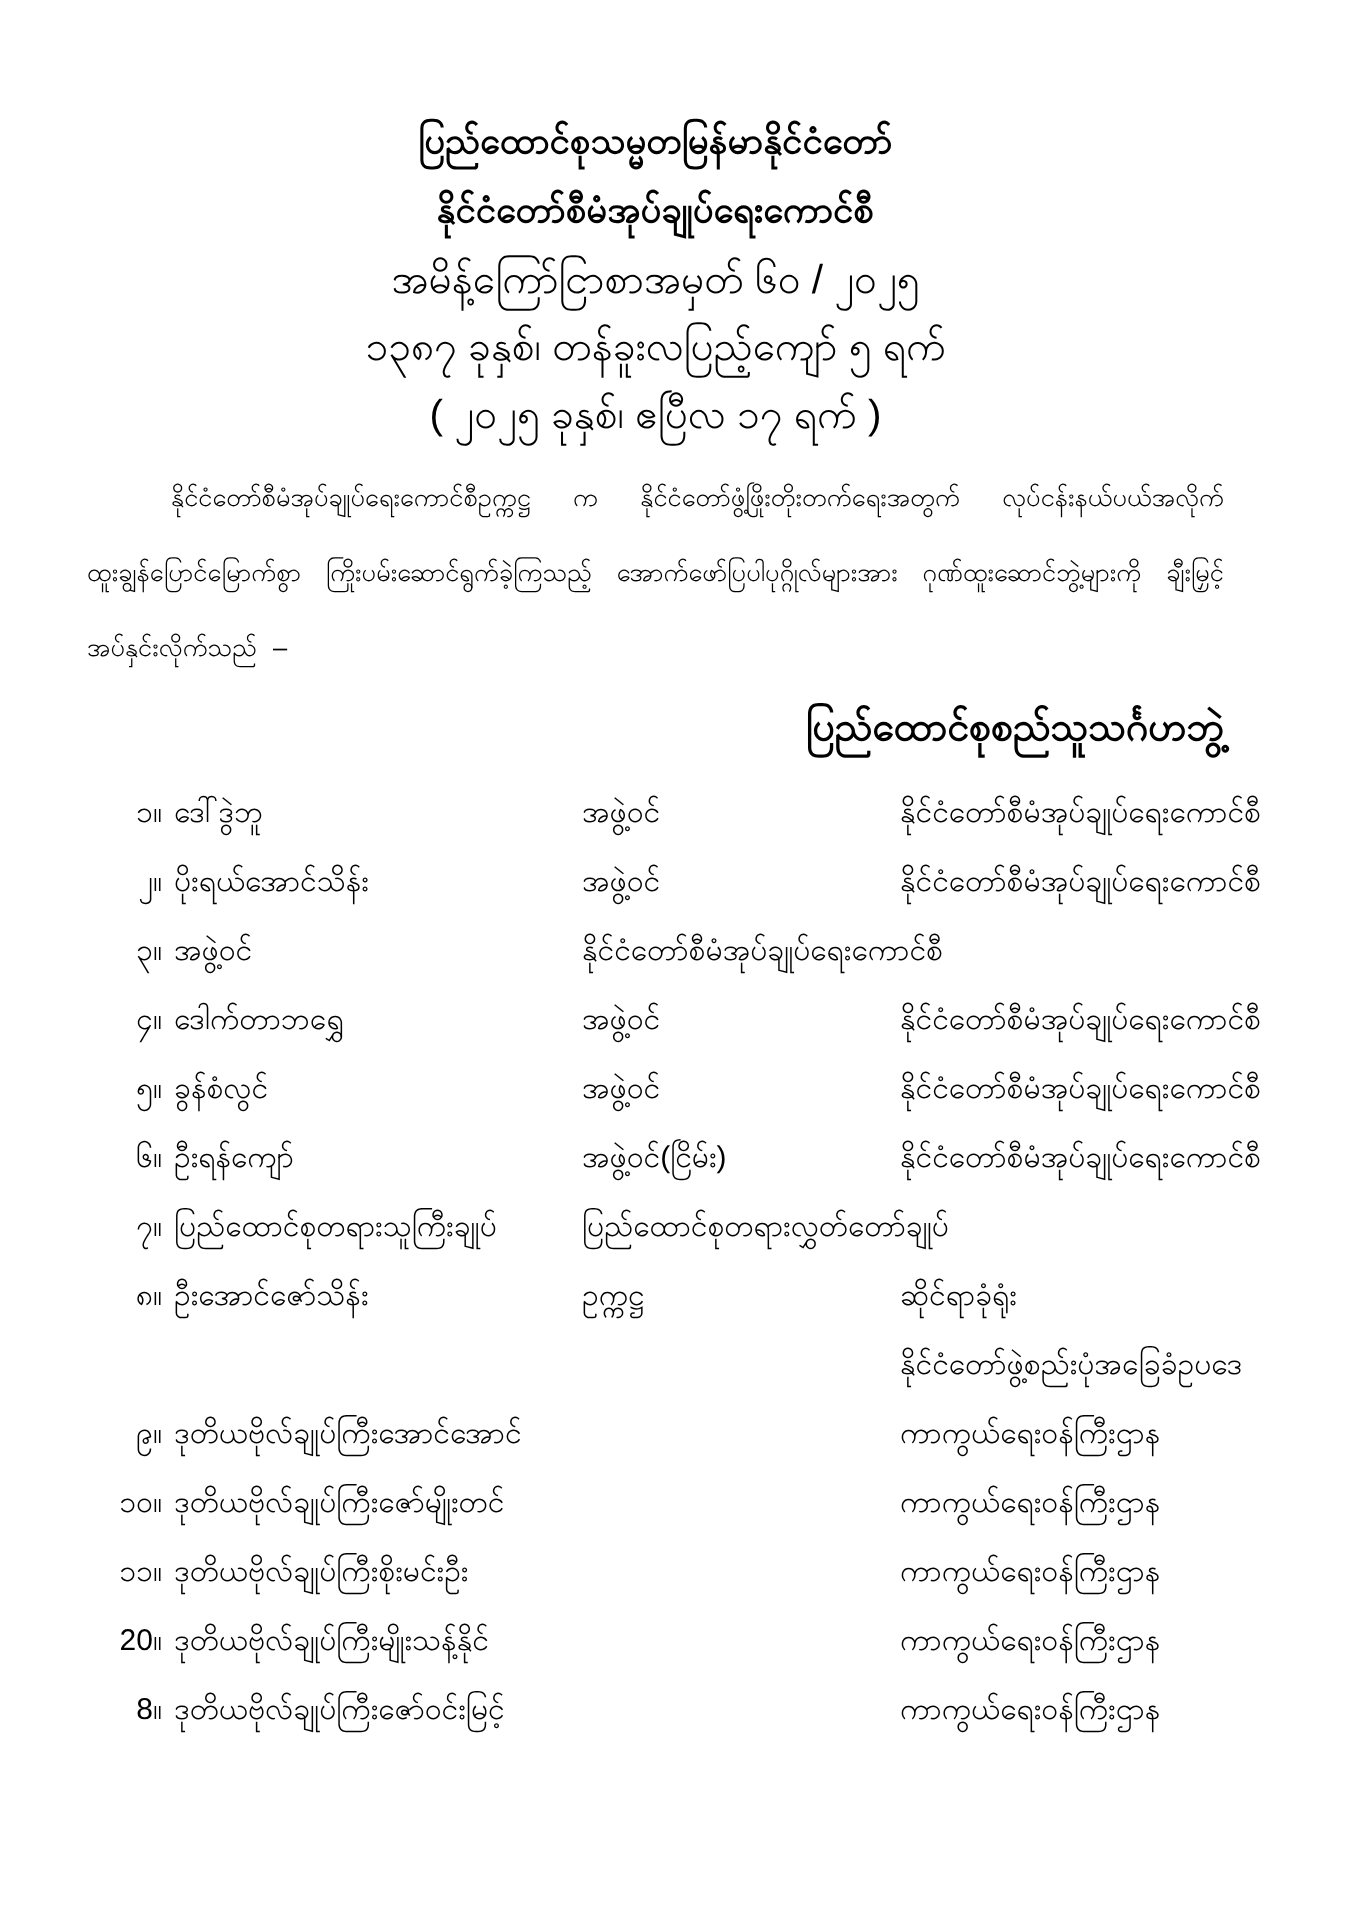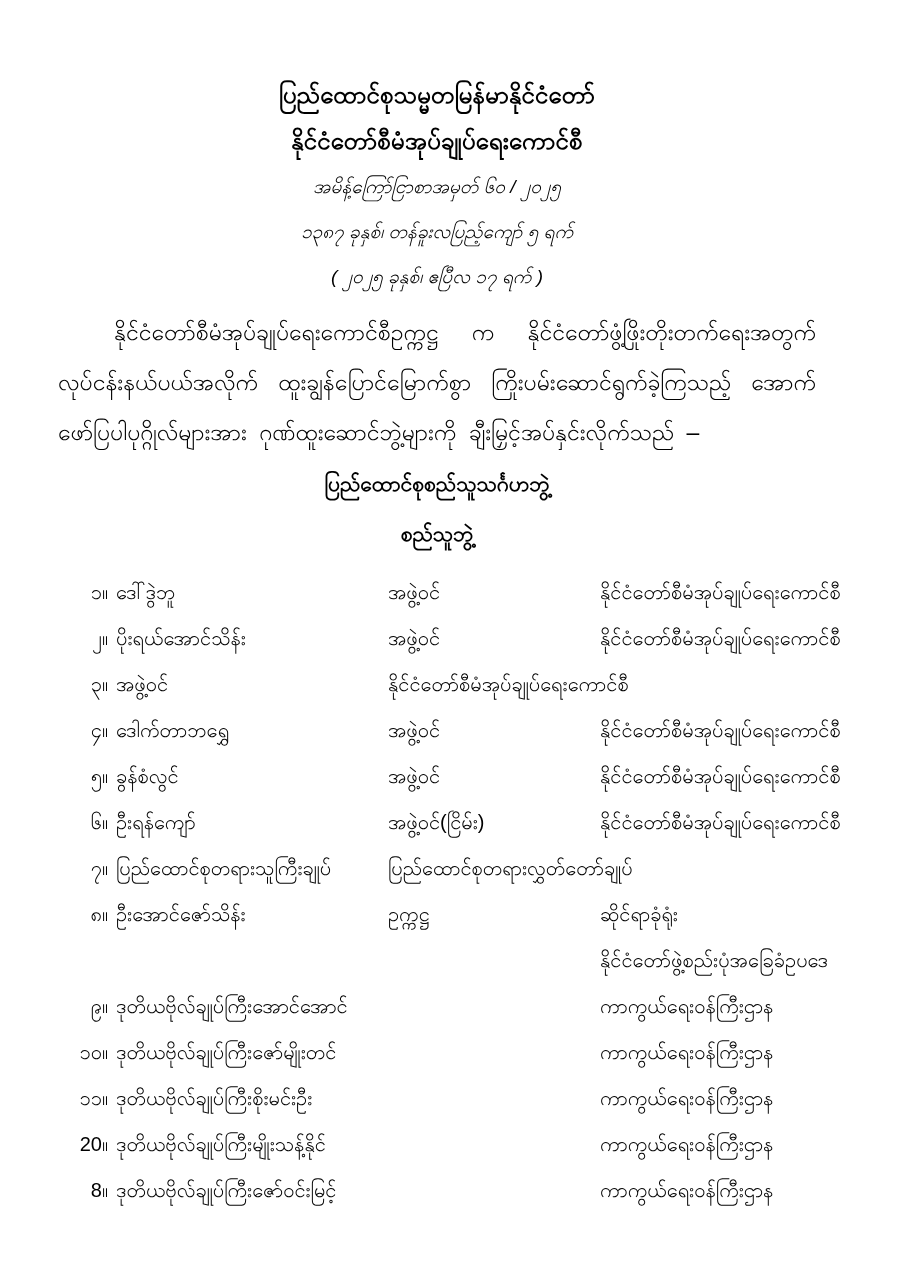--- a/index.html
+++ b/index.html
@@ -21,36 +21,36 @@
   }
   .center { text-align: center; }
   .bold { font-weight: bold; }
 
   .doc-title {
     font-size: 24px;
     line-height: 46px;
     letter-spacing: 0.2px;
   }
   .doc-line {
-    font-size: 19px;
+    font-size: 27px;
     line-height: 45px;
-    font-style: italic;
   }
   .paragraph {
     margin: 8px 0 0 0;
-    font-size: 23px;
+    font-size: 17px;
     line-height: 50px;
     text-align: justify;
     text-indent: 56px;
     word-spacing: 6px;
   }
   .award-title {
-    font-size: 21px;
+    font-size: 26px;
     line-height: 46px;
     margin-top: 4px;
+    text-align: right;
   }
   .recipient-list {
     margin-top: 12px;
   }
   .row {
     display: grid;
     grid-template-columns: 58px 272px 212px 1fr;
     align-items: start;
     font-size: 20px;
     line-height: 46px;
@@ -76,21 +76,20 @@
   <div class="doc-line center">အမိန့်ကြော်ငြာစာအမှတ်  ၆၀ / ၂၀၂၅</div>
 
   <div class="doc-line center">၁၃၈၇ ခုနှစ်၊ တန်ခူးလပြည့်ကျော် ၅ ရက်</div>
 
   <div class="doc-line center">( ၂၀၂၅ ခုနှစ်၊ ဧပြီလ ၁၇ ရက် )</div>
 
   <p class="paragraph">နိုင်ငံတော်စီမံအုပ်ချုပ်ရေးကောင်စီဥက္ကဋ္ဌ က နိုင်ငံတော်ဖွံ့ဖြိုးတိုးတက်ရေးအတွက် လုပ်ငန်းနယ်ပယ်အလိုက် ထူးချွန်ပြောင်မြောက်စွာ ကြိုးပမ်းဆောင်ရွက်ခဲ့ကြသည့် အောက်ဖော်ပြပါပုဂ္ဂိုလ်များအား ဂုဏ်ထူးဆောင်ဘွဲ့များကို ချီးမြှင့်အပ်နှင်းလိုက်သည် –</p>
 
   <div class="award-title bold center">ပြည်ထောင်စုစည်သူသင်္ဂဟဘွဲ့</div>
 
-  <div class="award-title bold center">စည်သူဘွဲ့</div>
 
   <div class="recipient-list">
   <div class="row">
     <div class="cell num">၁။</div>
     <div class="cell name">ဒေါ်ဒွဲဘူ</div>
     <div class="cell pos">အဖွဲ့ဝင်</div>
     <div class="cell org">
       <div class="org-line">နိုင်ငံတော်စီမံအုပ်ချုပ်ရေးကောင်စီ</div>
 
     </div>

